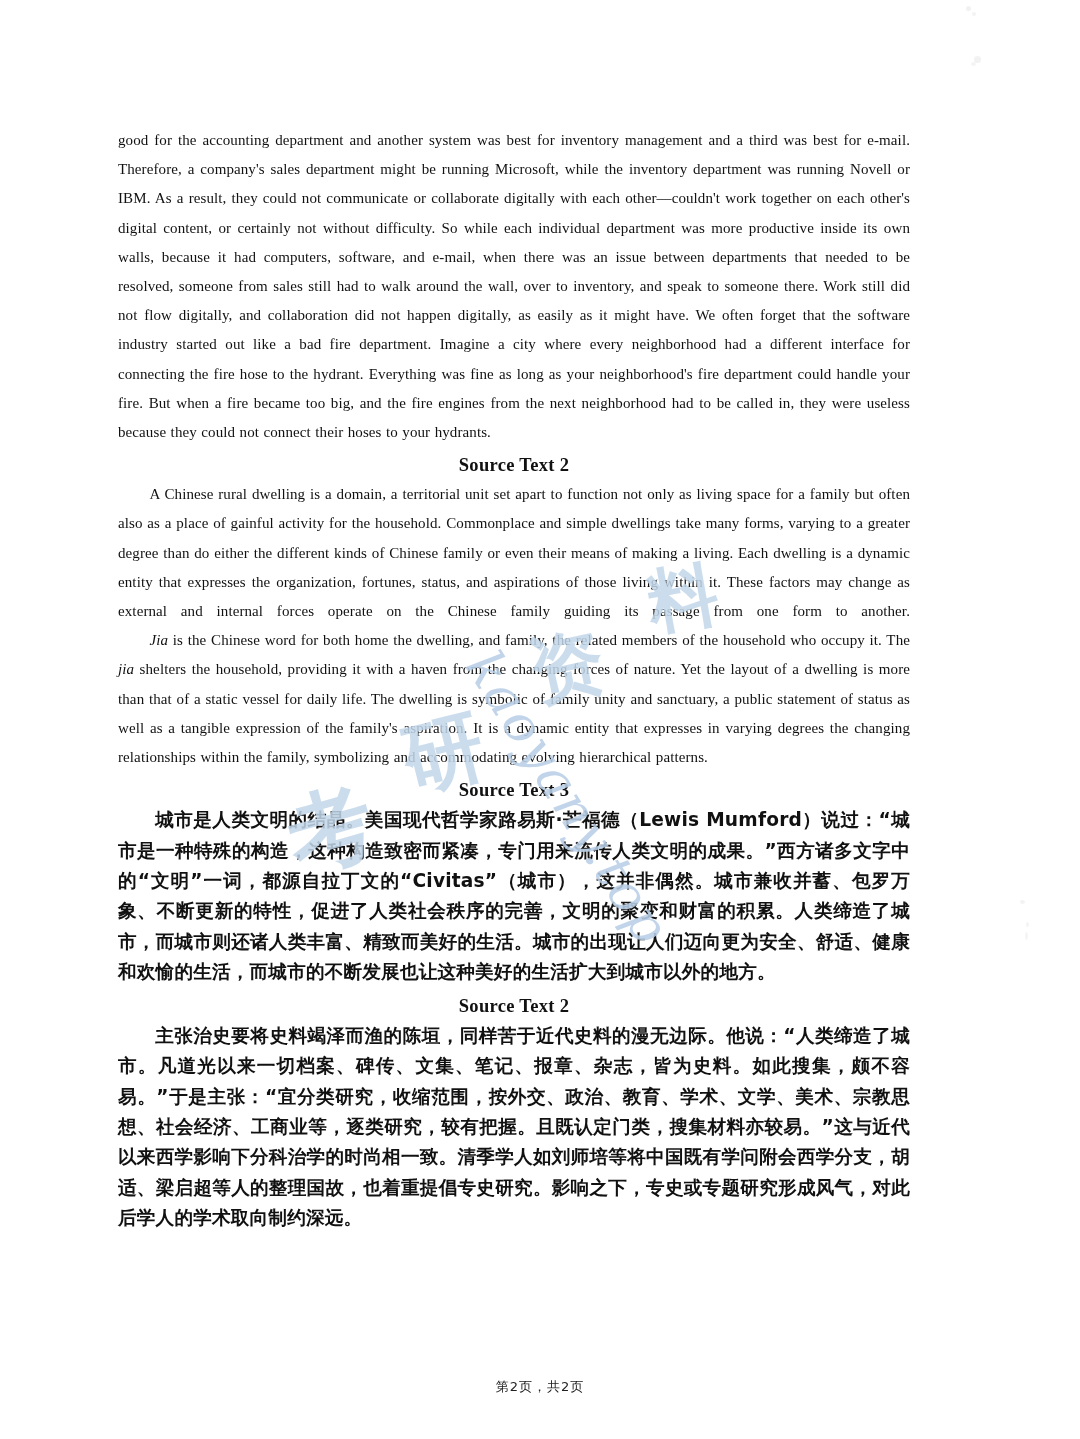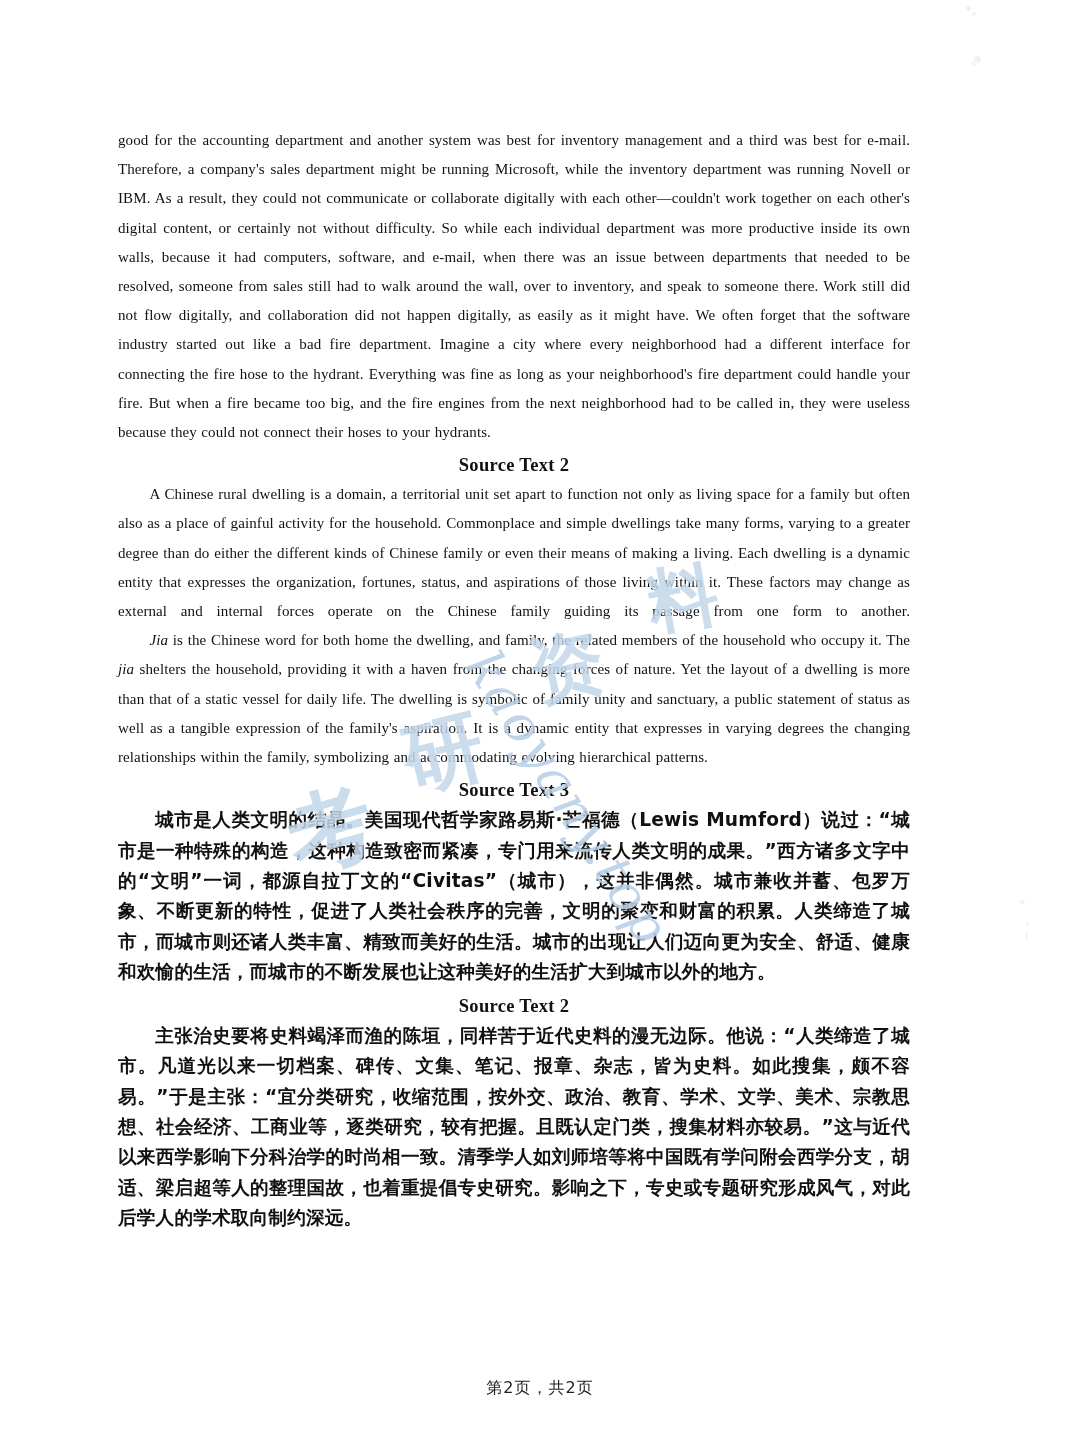--- a/index.html
+++ b/index.html
@@ -141,21 +141,21 @@
   }
 
   
   #footer {
     position: absolute;
     left: 0;
     top: 1378px;
     width: 1080px;
     text-align: center;
     font-family: "DejaVu Sans", "Liberation Sans", sans-serif;
-    font-size: 16px;
+    font-size: 13px;
     color: #222222;
     letter-spacing: 1px;
   }
 </style>
 </head>
 <body>
 
 <div id="page-scan"></div>
 
 <div class="speck" style="left:966px;top:6px;width:5px;height:5px;opacity:.35;"></div>

